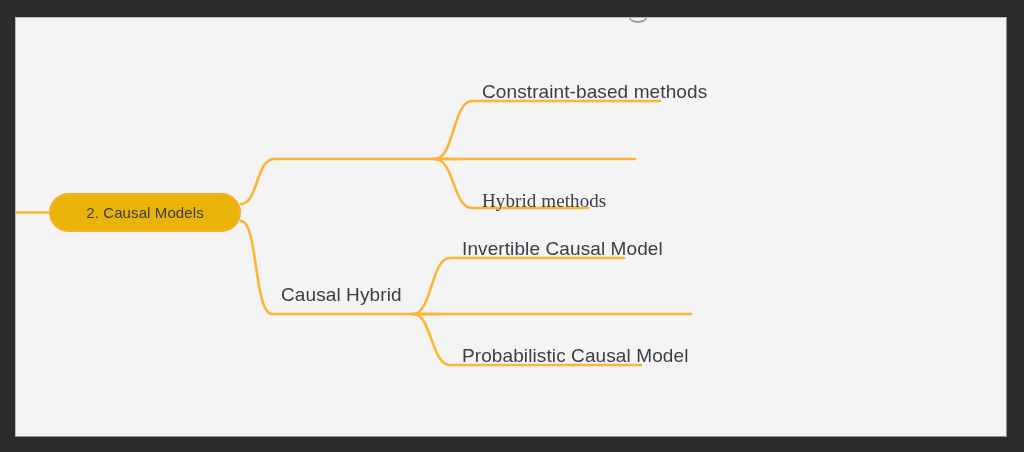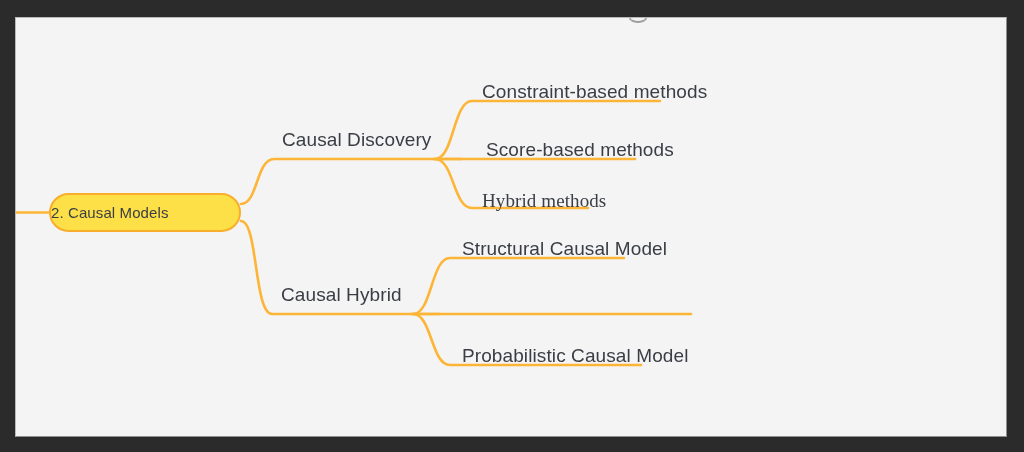--- a/index.html
+++ b/index.html
@@ -51,25 +51,25 @@
     position:absolute;left:0;top:0;
     width:992px;height:420px;
     pointer-events:none;
   }
 
   
   .root-node{
     position:absolute;
     left:33px;top:175px;
     width:192px;height:39px;
-    background:#fde047;
+    background:#eab308;
     border:2px solid #f9ae2b;
     border-radius:20px;
     box-sizing:border-box;
-    display:flex;align-items:center;
+    display:flex;align-items:center;justify-content:center;
   }
   .root-node .label{
     font-size:15px;
     color:#3a3e44;
     letter-spacing:.1px;
     white-space:nowrap;
   }
 
   
   .node-text{
@@ -111,29 +111,27 @@
         <path d="M 397 296 C 416 296 415 240 434 240 L 608.0 240"></path>
         <path d="M 397 296 L 675.0 296"></path>
         <path d="M 397 296 C 416 296 415 347 434 347 L 625.0 347"></path>
       </g>
     </svg>
 
     <div class="root-node">
       <span class="label">2. Causal Models</span>
     </div>
 
-    <div class="node-text branch" style="left:266px;top:112px;">Causal Discovery</div>
 
     <div class="node-text branch" style="left:265px;top:267px;">Causal Hybrid</div>
 
     <div class="node-text leaf" style="left:466px;top:64px;">Constraint-based methods</div>
 
-    <div class="node-text leaf" style="left:470px;top:122px;">Score-based methods</div>
 
     <div class="node-text leaf" style="left:466px;top:173px;font-family:Liberation Serif, serif;">Hybrid methods</div>
 
-    <div class="node-text leaf" style="left:446px;top:221px;">Structural Causal Model</div>
+    <div class="node-text leaf" style="left:446px;top:221px;">Invertible Causal Model</div>
 
 
     <div class="node-text leaf" style="left:446px;top:328px;">Probabilistic Causal Model</div>
 
   </div>
 </div>
 
 </body></html>

